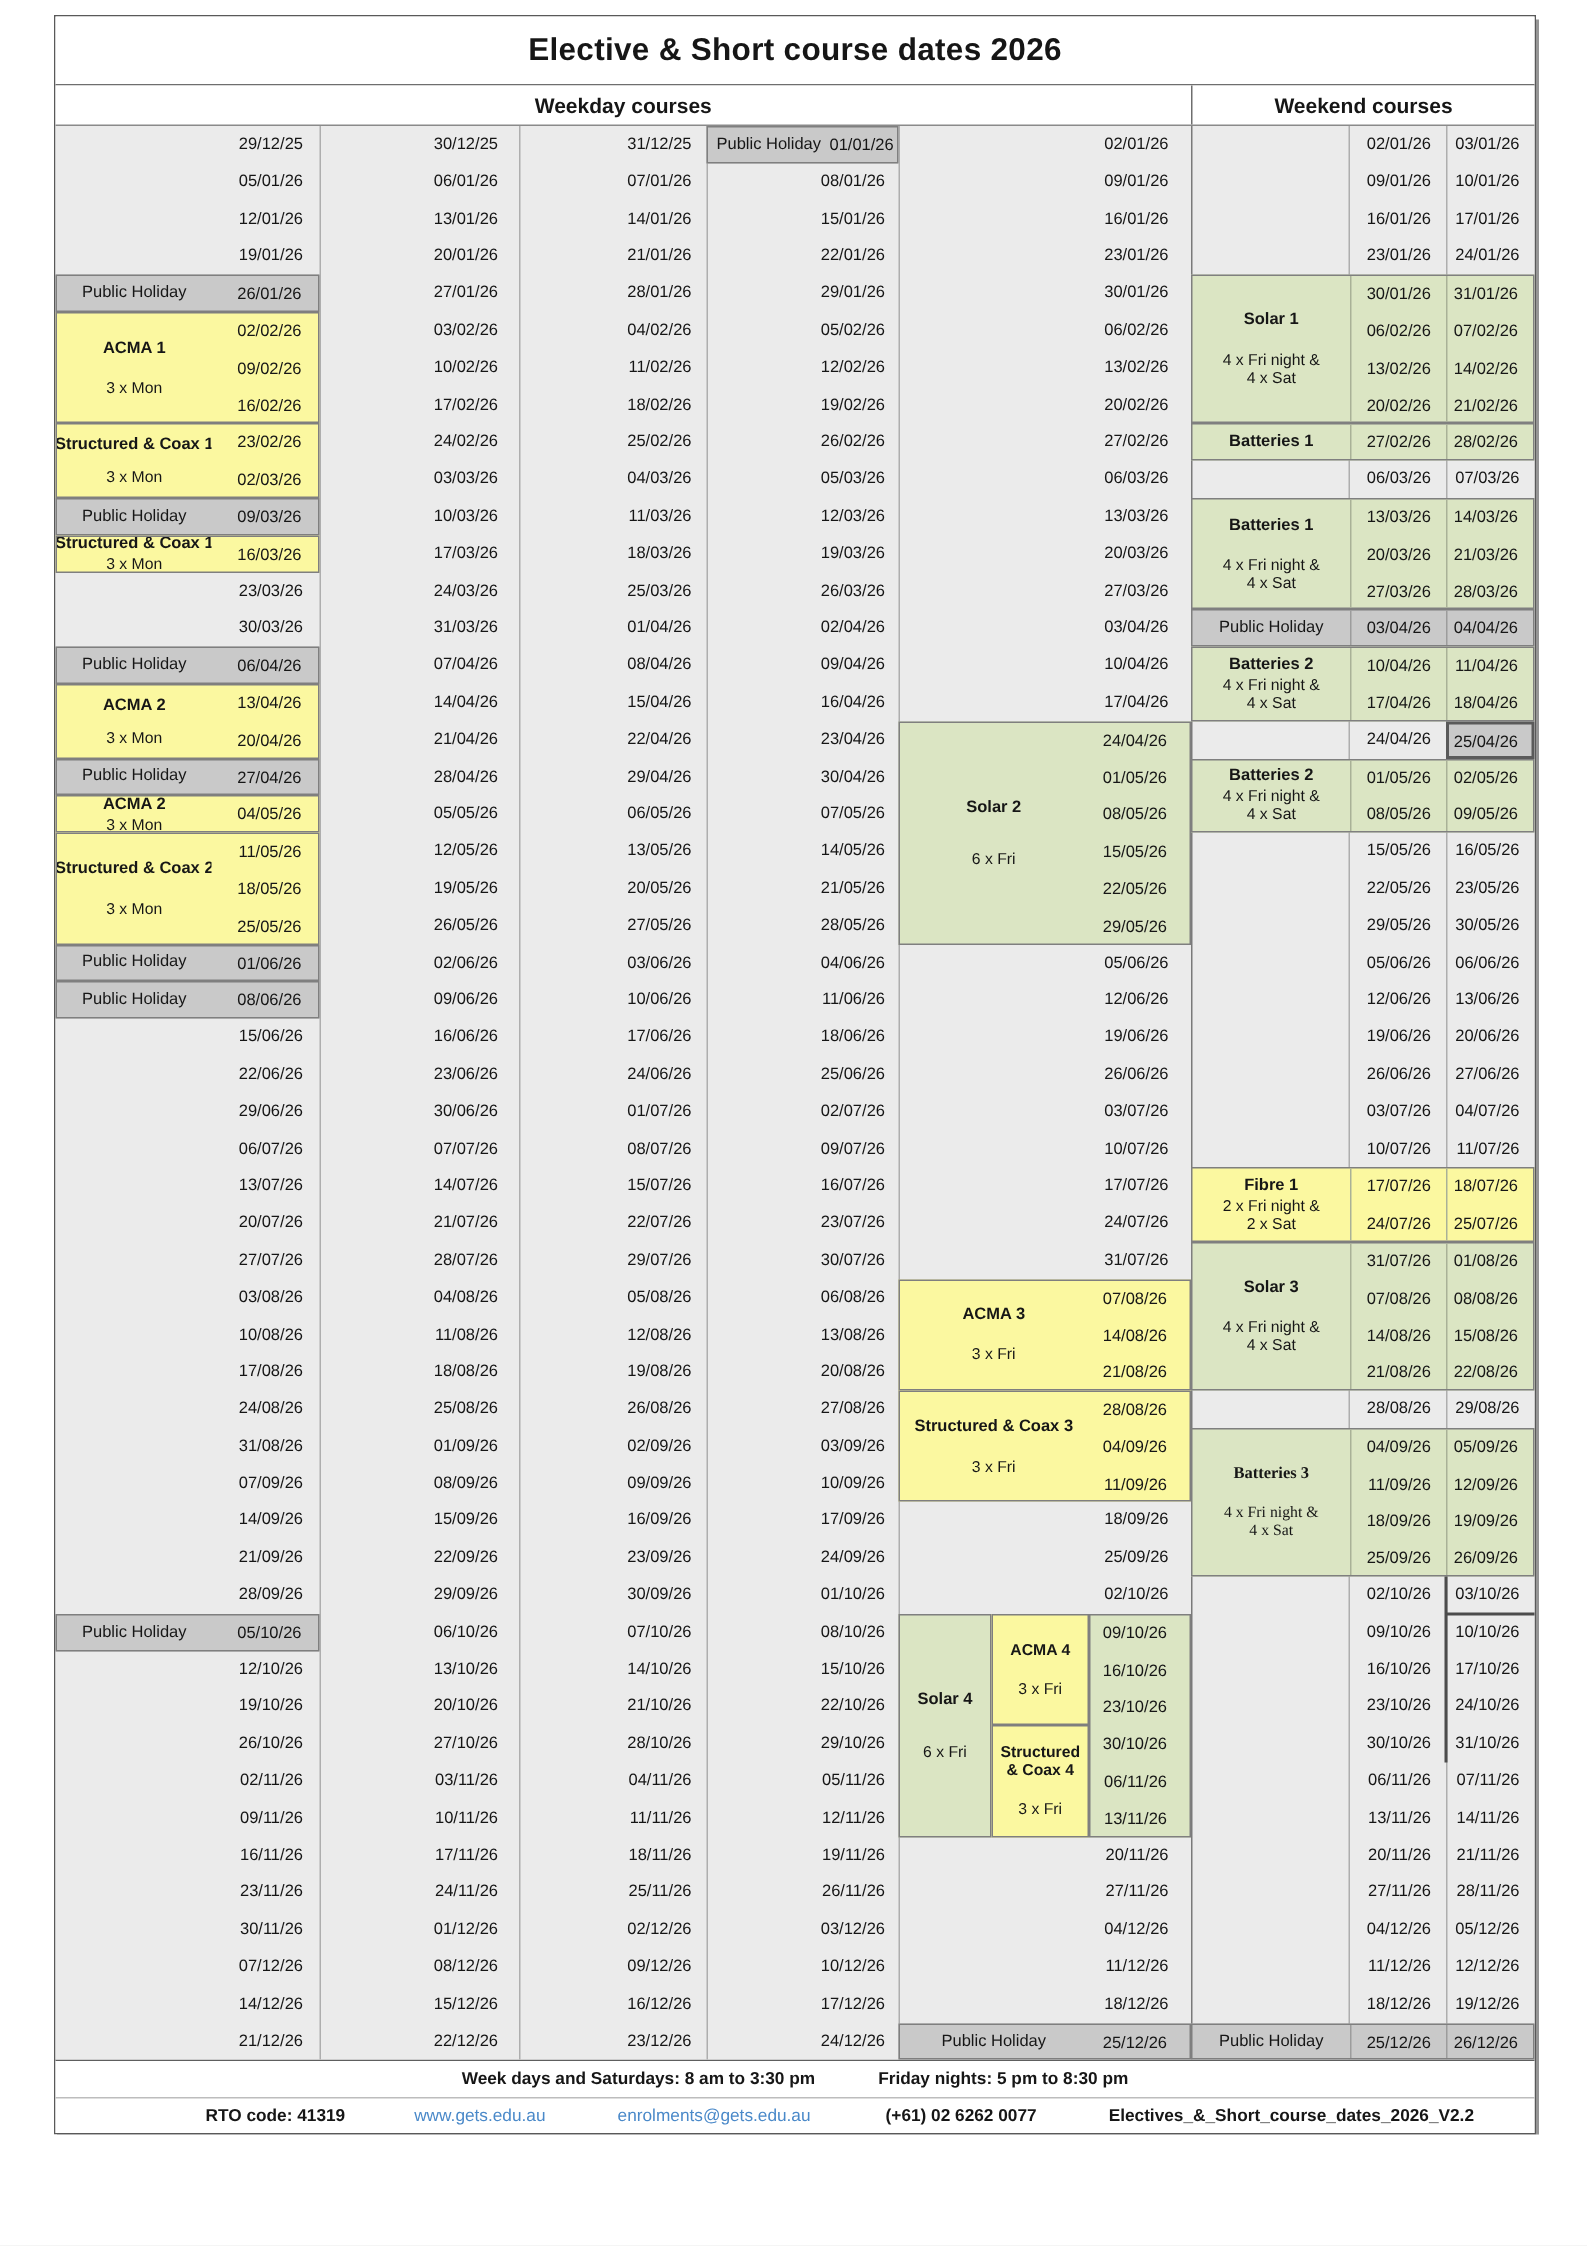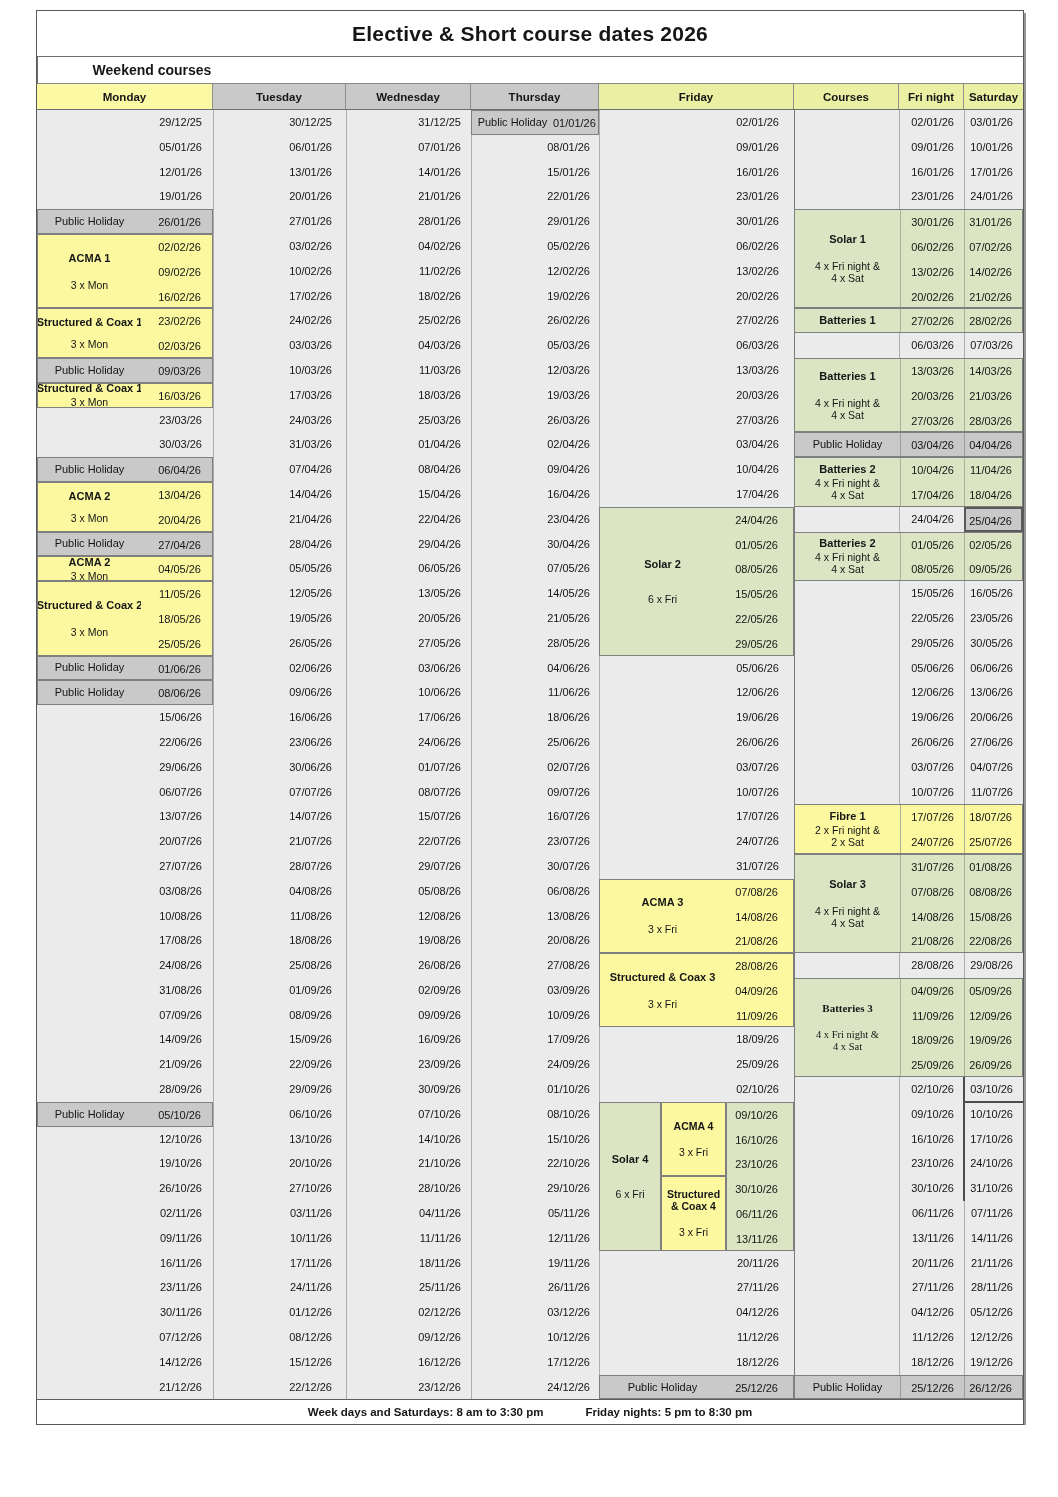--- a/index.html
+++ b/index.html
@@ -63,32 +63,23 @@
   .f-phone{margin-left:50px;} .f-file{margin-left:48px;}
 </style>
 </head>
 <body>
 
 <div class="sheet">
   <div class="title-row">
     <h1>Elective &amp; Short course dates 2026</h1>
   </div>
   <div class="section-row">
+    <div class="sec weekday">Weekday courses</div>
     <div class="sec weekend">Weekend courses</div>
   </div>
-  <div class="colheader-row">
-      <div class="colh h-yellow" style="width: 176px;">Monday</div>
-      <div class="colh h-gray" style="width: 133px;">Tuesday</div>
-      <div class="colh h-gray" style="width: 125px;">Wednesday</div>
-      <div class="colh h-gray" style="width: 128px;">Thursday</div>
-      <div class="colh h-green" style="width: 195px;">Friday</div>
-      <div class="colh h-green" style="width: 105px;">Courses</div>
-      <div class="colh h-green" style="width: 65px;">Fri night</div>
-      <div class="colh h-green" style="width: 59px;">Saturday</div>
-    </div>
   <div class="grid">
       <div class="block blk-gray" style="grid-area: 5 / 1 / span 1 / 3;">
         <div class="blk-label">
           <div class="hol-label">Public Holiday</div>
         </div>
         <div class="dstack w-mon">
           <div class="d">26/01/26</div>
         </div>
       </div>
       <div class="block blk-yellow" style="grid-area: 6 / 1 / span 3 / 3;">
@@ -745,13 +736,20 @@
       <div class="vsep" style="left: 861.5px;"></div>
       <div class="vsep" style="left: 926.5px;"></div>
       <div class="vsep section" style="left: 756.5px;"></div>
       <div class="artifact-v" style="top: 967.2px; height: 124px;"></div>
       <div class="artifact-h" style="left: 927px; width: 59px; top: 991px;"></div>
     </div>
   <div class="foot1">
     <span>Week days and Saturdays: 8 am to 3:30 pm</span>
     <span>Friday nights: 5 pm to 8:30 pm</span>
   </div>
+  <div class="foot2">
+    <span class="fi f-rto">RTO code: 41319</span>
+    <span class="fi link f-web">www.gets.edu.au</span>
+    <span class="fi link f-email">enrolments@gets.edu.au</span>
+    <span class="fi f-phone">(+61) 02 6262 0077</span>
+    <span class="fi f-file">Electives_&amp;_Short_course_dates_2026_V2.2</span>
+  </div>
 </div>
 
 </body></html>

